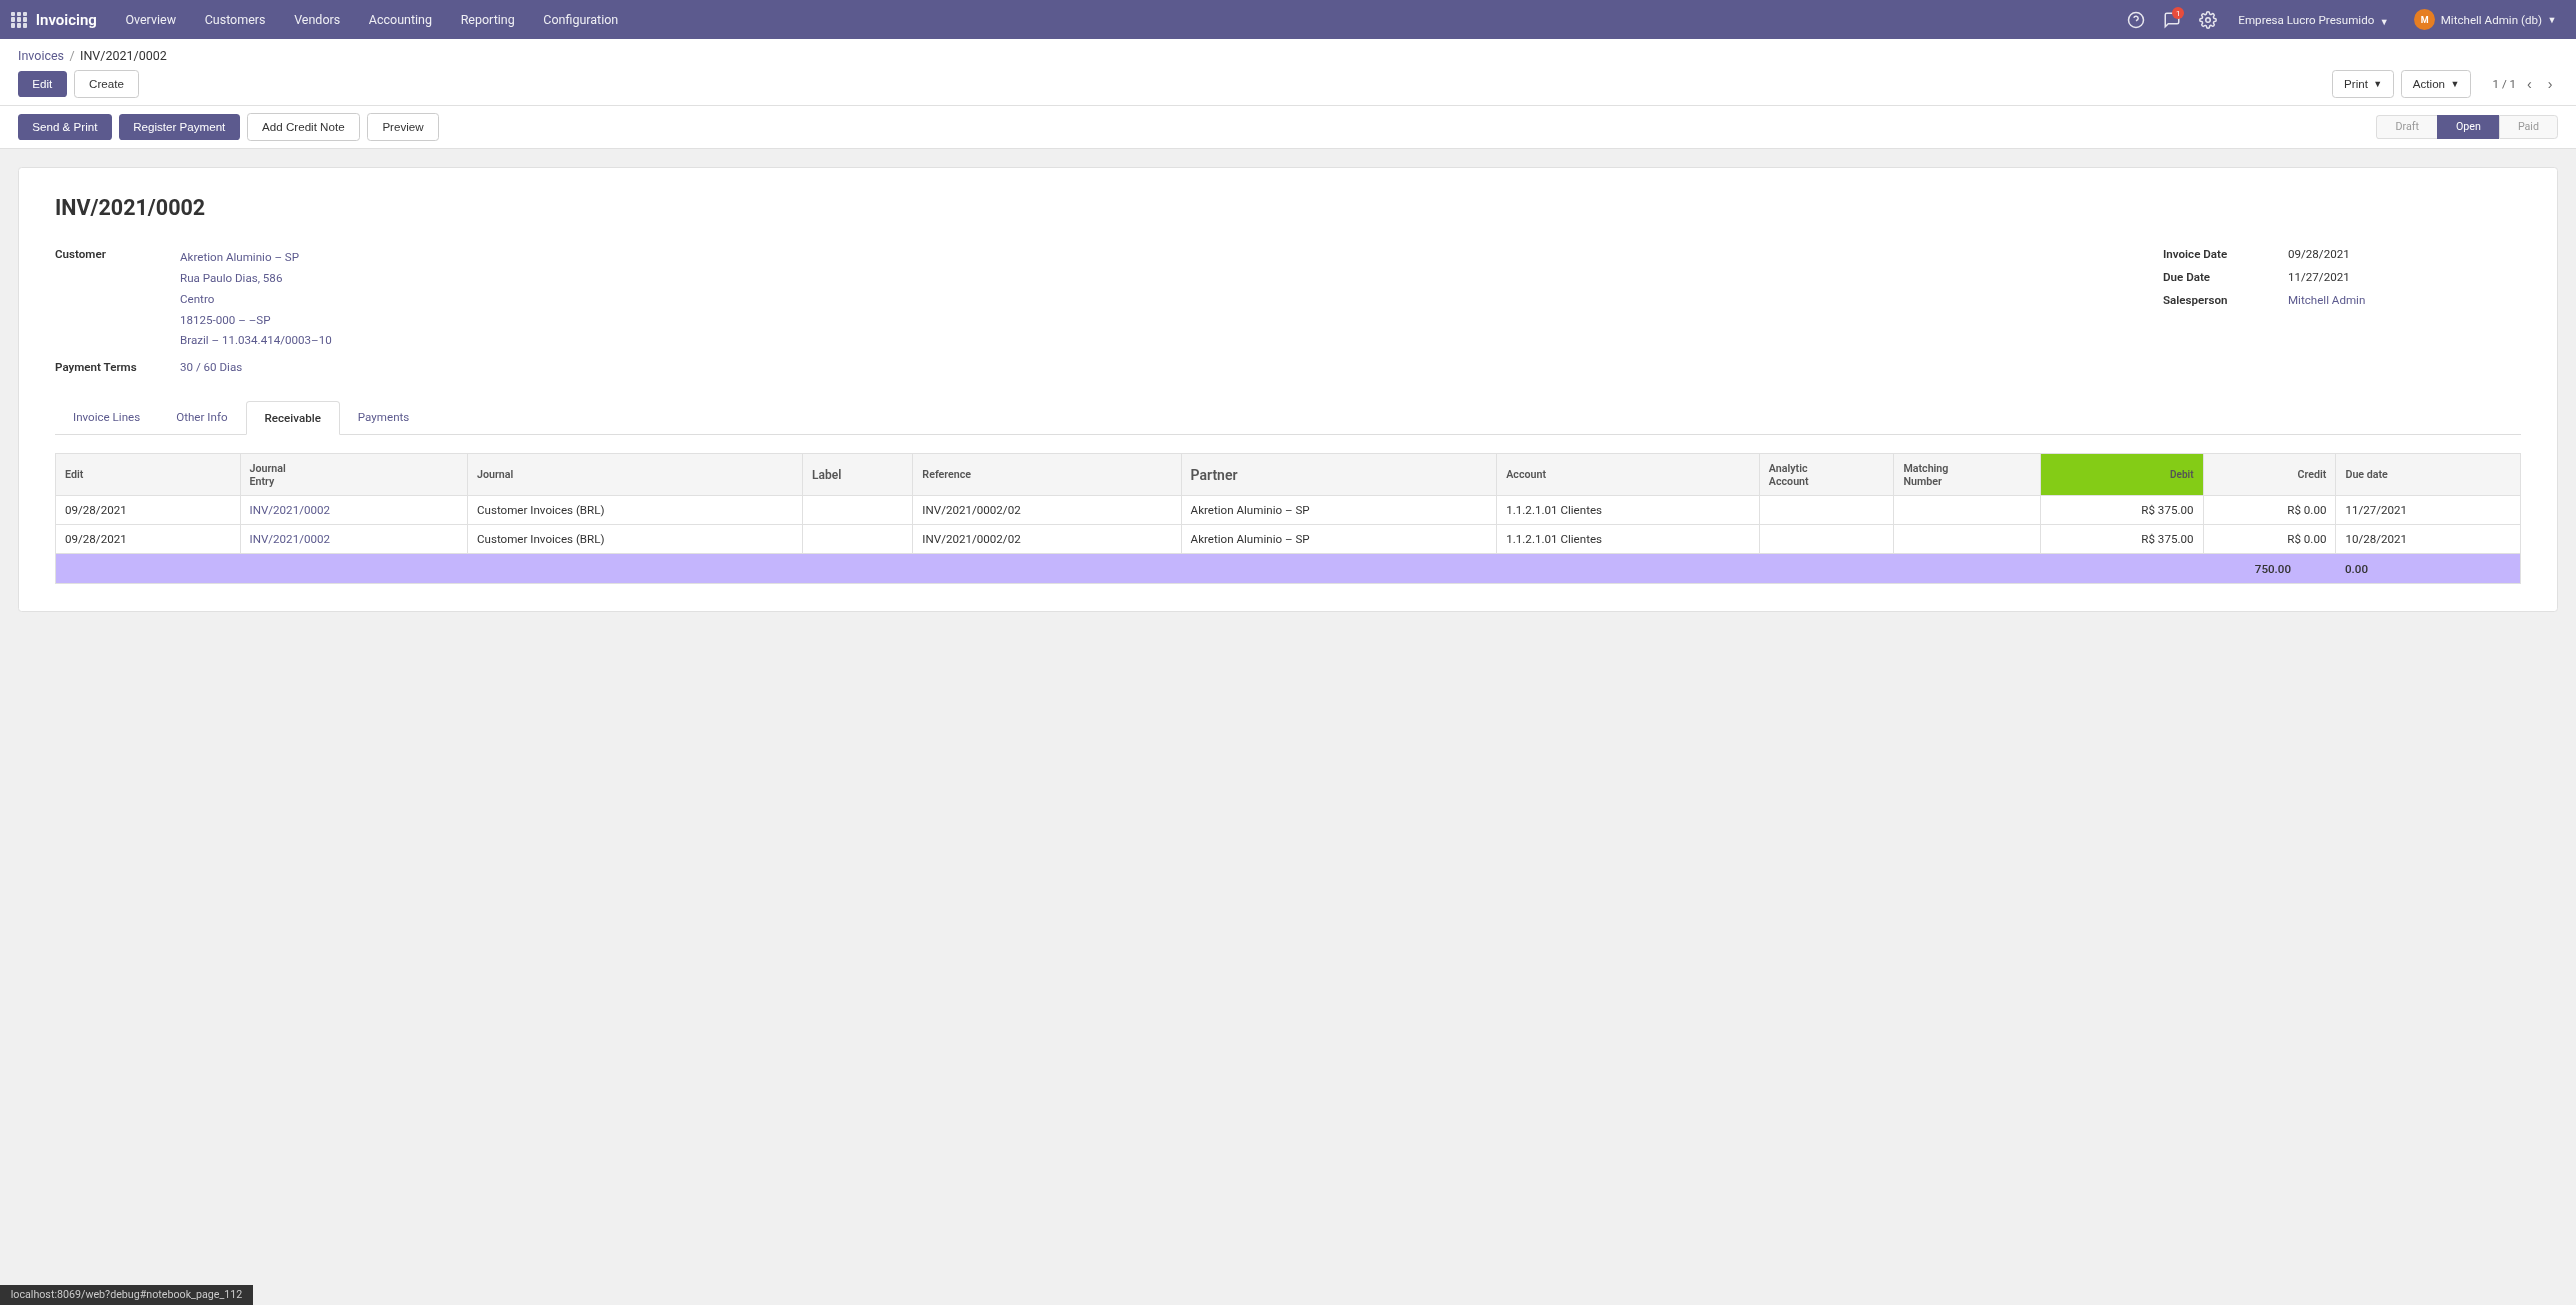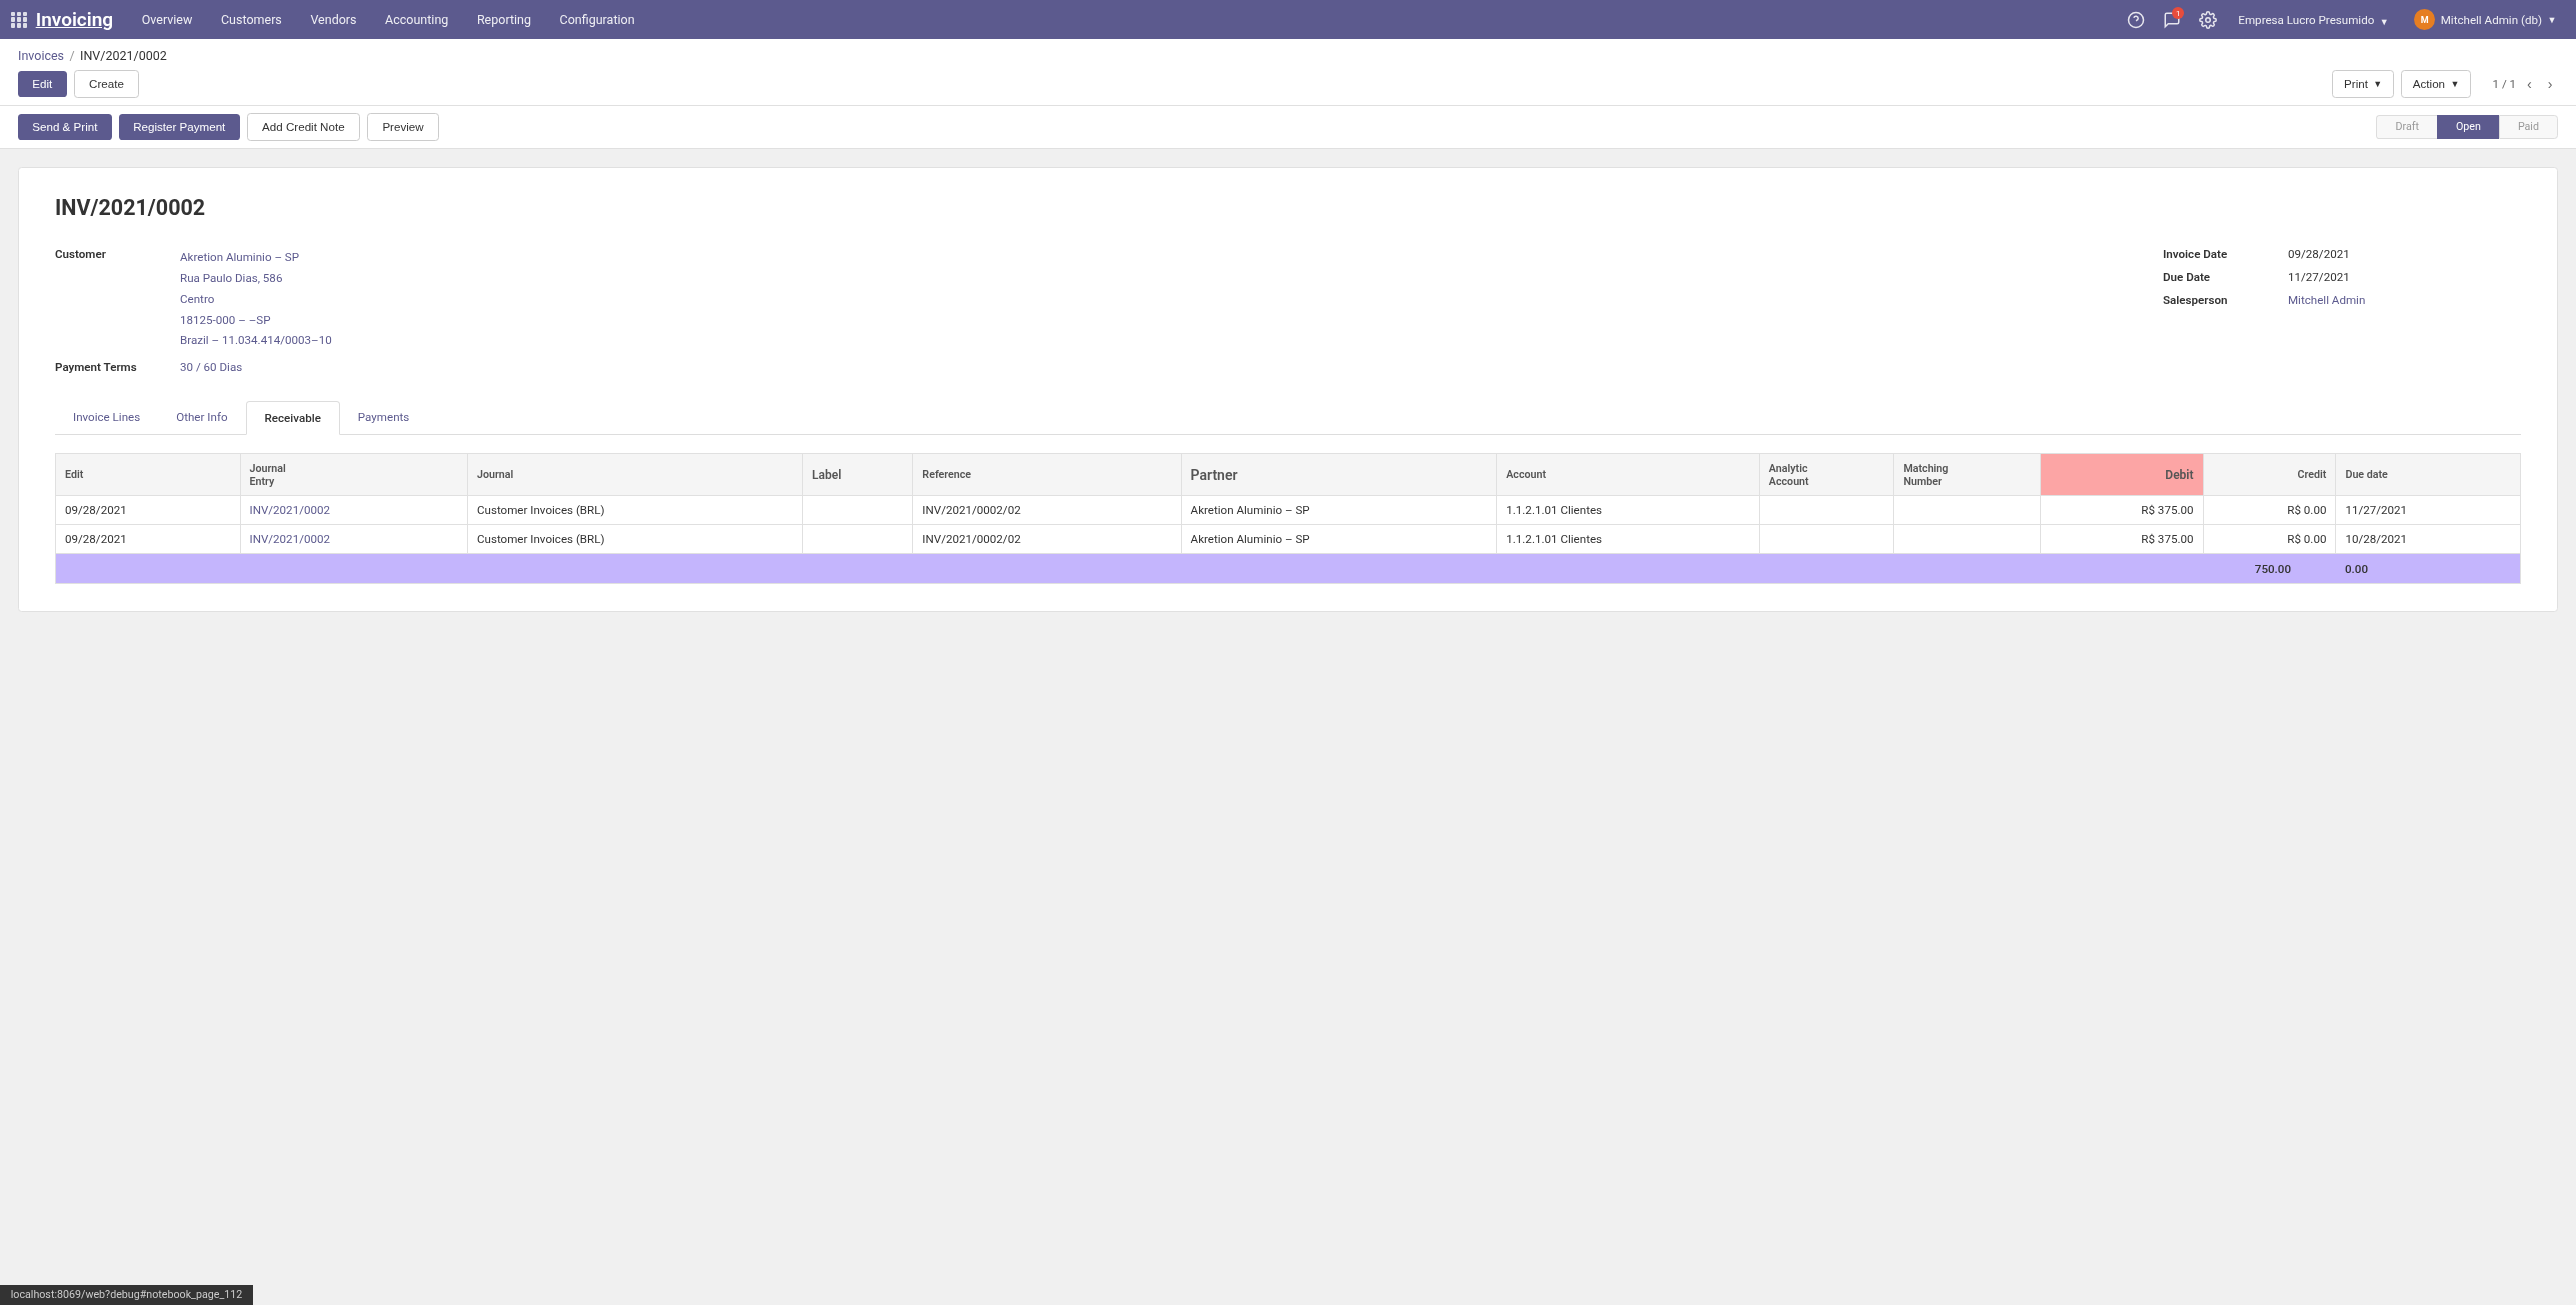--- a/index.html
+++ b/index.html
@@ -14,21 +14,21 @@
       <span style="background:rgba(255,255,255,0.8); border-radius:0.9px;"></span>
       <span style="background:rgba(255,255,255,0.8); border-radius:0.9px;"></span>
       <span style="background:rgba(255,255,255,0.8); border-radius:0.9px;"></span>
       <span style="background:rgba(255,255,255,0.8); border-radius:0.9px;"></span>
       <span style="background:rgba(255,255,255,0.8); border-radius:0.9px;"></span>
       <span style="background:rgba(255,255,255,0.8); border-radius:0.9px;"></span>
       <span style="background:rgba(255,255,255,0.8); border-radius:0.9px;"></span>
       <span style="background:rgba(255,255,255,0.8); border-radius:0.9px;"></span>
       <span style="background:rgba(255,255,255,0.8); border-radius:0.9px;"></span>
     </div>
-    <span style="font-size:19px; font-weight:600; color:white;text-decoration:underline;">Invoicing</span>
+    <span style="font-size:15px; font-weight:600; color:white;">Invoicing</span>
   </div>
 
   <div style="display:flex; align-items:center; flex:1; gap:0;">
     <span style="color:rgba(255,255,255,0.9); padding:0 14.3px; height:39px; display:flex; align-items:center; cursor:pointer; font-size:12.5px;">Overview</span>
     <span style="color:rgba(255,255,255,0.9); padding:0 14.3px; height:39px; display:flex; align-items:center; cursor:pointer; font-size:12.5px;">Customers</span>
     <span style="color:rgba(255,255,255,0.9); padding:0 14.3px; height:39px; display:flex; align-items:center; cursor:pointer; font-size:12.5px;">Vendors</span>
     <span style="color:rgba(255,255,255,0.9); padding:0 14.3px; height:39px; display:flex; align-items:center; cursor:pointer; font-size:12.5px;">Accounting</span>
     <span style="color:rgba(255,255,255,0.9); padding:0 14.3px; height:39px; display:flex; align-items:center; cursor:pointer; font-size:12.5px;">Reporting</span>
     <span style="color:rgba(255,255,255,0.9); padding:0 14.3px; height:39px; display:flex; align-items:center; cursor:pointer; font-size:12.5px;">Configuration</span>
   </div>
@@ -162,21 +162,21 @@
           <tr>
             <th style="background:#f5f5f5; border:0.9px solid #e0e0e0; padding:7.2px 9px; text-align:left; font-weight:600; color:#555; font-size:10.7px;">Edit</th>
             <th style="background:#f5f5f5; border:0.9px solid #e0e0e0; padding:7.2px 9px; text-align:left; font-weight:600; color:#555; font-size:10.7px;">Journal<br>Entry</th>
             <th style="background:#f5f5f5; border:0.9px solid #e0e0e0; padding:7.2px 9px; text-align:left; font-weight:600; color:#555; font-size:10.7px;">Journal</th>
             <th style="background:#f5f5f5; border:0.9px solid #e0e0e0; padding:7.2px 9px; text-align:left; font-weight:600; color:#555; font-size:12px;">Label</th>
             <th style="background:#f5f5f5; border:0.9px solid #e0e0e0; padding:7.2px 9px; text-align:left; font-weight:600; color:#555; font-size:10.7px;">Reference</th>
             <th style="background:#f5f5f5; border:0.9px solid #e0e0e0; padding:7.2px 9px; text-align:left; font-weight:600; color:#555; font-size:14px;">Partner</th>
             <th style="background:#f5f5f5; border:0.9px solid #e0e0e0; padding:7.2px 9px; text-align:left; font-weight:600; color:#555; font-size:10.7px;">Account</th>
             <th style="background:#f5f5f5; border:0.9px solid #e0e0e0; padding:7.2px 9px; text-align:left; font-weight:600; color:#555; font-size:10.7px;">Analytic<br>Account</th>
             <th style="background:#f5f5f5; border:0.9px solid #e0e0e0; padding:7.2px 9px; text-align:left; font-weight:600; color:#555; font-size:10.7px;">Matching<br>Number</th>
-            <th style="background:#fca5a5; border:0.9px solid #e0e0e0; padding:7.2px 9px; text-align:right; font-weight:600; color:#555; font-size:12px;">Debit</th>
+            <th style="background:#84cc16; border:0.9px solid #e0e0e0; padding:7.2px 9px; text-align:right; font-weight:600; color:#555; font-size:10px;">Debit</th>
             <th style="background:#f5f5f5; border:0.9px solid #e0e0e0; padding:7.2px 9px; text-align:right; font-weight:600; color:#555; font-size:10.7px;">Credit</th>
             <th style="background:#f5f5f5; border:0.9px solid #e0e0e0; padding:7.2px 9px; text-align:left; font-weight:600; color:#555; font-size:10.7px;">Due date</th>
           </tr>
         </thead>
         <tbody>
           <tr>
             <td style="border:0.9px solid #e0e0e0; padding:7.2px 9px; vertical-align:top; color:#333; font-size:11.6px;">09/28/2021</td>
             <td style="border:0.9px solid #e0e0e0; padding:7.2px 9px; vertical-align:top; color:#5c5a8e; font-size:11.6px; cursor:pointer;">INV/2021/0002</td>
             <td style="border:0.9px solid #e0e0e0; padding:7.2px 9px; vertical-align:top; color:#333; font-size:11.6px;">Customer Invoices (BRL)</td>
             <td style="border:0.9px solid #e0e0e0; padding:7.2px 9px; vertical-align:top; color:#333; font-size:11.6px;"></td>

